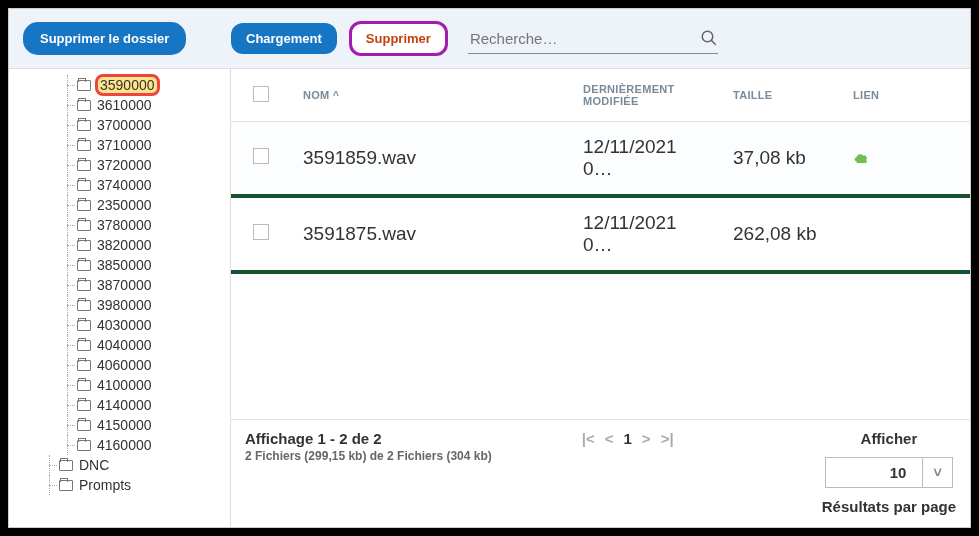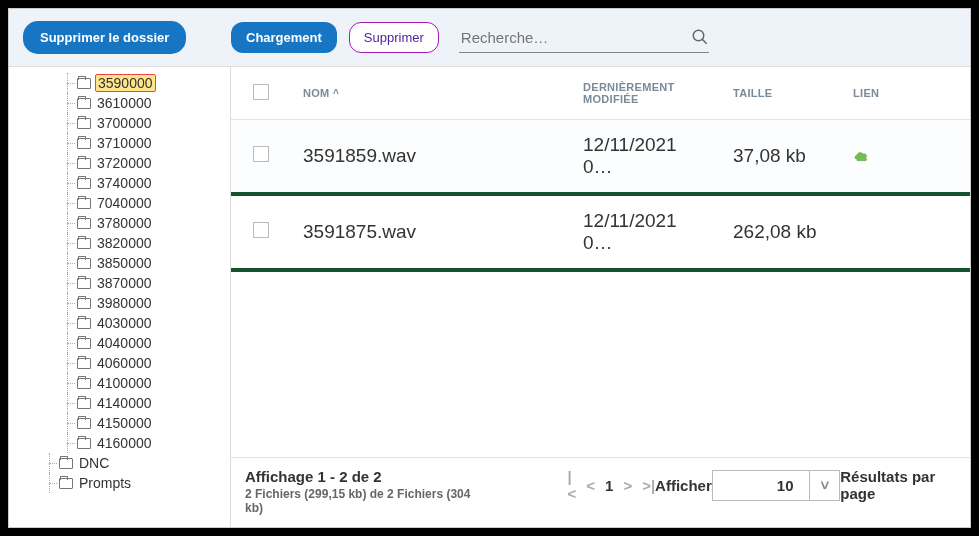--- a/index.html
+++ b/index.html
@@ -1,38 +1,38 @@
 <!DOCTYPE html>
 <html><head>
 <meta charset="utf-8">
 <style>
 * { box-sizing: border-box; margin: 0; padding: 0; }
 body { font-family: "Segoe UI", Arial, sans-serif; background: #000; padding: 8px; }
 .app { background: #fff; width: 963px; height: 520px; display: flex; flex-direction: column; border: 1px solid #ccc; }
 .topbar { background: #edf3f8; display: flex; align-items: center; padding: 12px 14px; border-bottom: 1px solid #ddd; }
 .btn { font-size: 13px; padding: 7px 14px; border-radius: 12px; cursor: pointer; border: 1px solid transparent; font-weight: 600; }
 .btn-primary { color: #fff; background: #1776c4; }
-.btn-outline { background: #fff; border: 1px solid #a21caf; color: #4c1d95; font-weight: 400; }
+.btn-outline { background: #fff; border: 3px solid #a21caf; color: #c2410c; font-weight: 700; }
 .btn-del { background: #1776c4; color: #fff; border-radius: 15px; padding: 8px 16px; }
 .toolbar-left { width: 208px; }
 .search-wrap { display: flex; align-items: center; border-bottom: 1px solid #888; margin-left: 20px; width: 250px; }
 .search-input { flex: 1; border: none; outline: none; font-size: 15px; padding: 6px 2px; background: transparent; color: #c2410c; }
 .search-icon { width: 18px; height: 18px; stroke: #666; fill: none; stroke-width: 2; }
 .body { display: flex; flex: 1; overflow: hidden; }
 .sidebar { width: 222px; border-right: 1px solid #ddd; overflow: auto; padding-top: 6px; }
 .tree { list-style: none; font-size: 14px; color: #333; }
 .tree li { display: flex; align-items: center; height: 20px; padding-left: 68px; white-space: nowrap; position: relative; }
 .tree li.lvl2 { padding-left: 50px; }
 .tree li::before { content: ""; position: absolute; left: 58px; top: 0; bottom: 0; border-left: 1px dotted #aaa; }
 .tree li.lvl2::before { left: 40px; }
 .tree li .dots { position: absolute; left: 58px; top: 10px; width: 8px; border-top: 1px dotted #aaa; }
 .tree li.lvl2 .dots { left: 40px; }
 .folder-icon { width: 14px; height: 11px; border: 1px solid #777; border-radius: 1px; background: #fff; margin-right: 4px; display: inline-block; position: relative; flex-shrink: 0; }
 .folder-icon::before { content: ""; position: absolute; top: -3px; left: 0; width: 6px; height: 3px; border: 1px solid #777; border-bottom: none; border-radius: 1px 1px 0 0; }
-.tree li.selected span.label { background: #ffe58a; border: 1px solid #ef4444; padding: 0 2px; border-radius: 2px; }
+.tree li.selected span.label { background: #ffe58a; border: 3px solid #ef4444; padding: 0 2px; border-radius: 8px; }
 .tree li span.label { padding: 0 2px; }
 .main { flex: 1; display: flex; flex-direction: column; overflow: hidden; }
 .table-wrap { flex: 1; overflow: auto; }
 table { width: 100%; border-collapse: collapse; }
 thead th { text-align: left; font-size: 11px; color: #7a8a99; font-weight: 700; padding: 14px 12px; border-bottom: 1px solid #e3e3e3; letter-spacing: 0.3px; }
 thead th.nom { cursor: pointer; }
 tbody td { font-size: 19px; color: #333; padding: 14px 12px; border-bottom: 4px solid #14532d; }
 tbody tr:nth-child(odd) { background: #fcfdfe; }
 .checkbox { width: 16px; height: 16px; border: 1px solid #bbb; display: inline-block; background: #fff; }
 .col-check { width: 60px; text-align: center; }
@@ -41,21 +41,21 @@
 .col-size { width: 120px; }
 .col-link { width: 80px; }
 .link-icon { width: 16px; height: 12px; display: inline-block; }
 .link-icon svg { width: 16px; height: 12px; }
 .footer { border-top: 1px solid #e3e3e3; padding: 10px 14px 12px; display: flex; align-items: flex-start; font-weight: bold; }
 .footer-left { font-size: 15px; color: #333; }
 .footer-sub { font-size: 12px; color: #666; margin-top: 2px; }
 .pager { display: flex; align-items: center; gap: 10px; margin-left: 90px; font-size: 15px; color: #aaa; }
 .pager .page-num { color: #333; }
 .pager .nav { cursor: pointer; }
-.footer-right { margin-left: auto; display: flex; align-items: center; font-size: 15px; color: #333; }
+.footer-right { margin-left: auto; display: flex; align-items: center; gap: 10px; font-size: 15px; color: #333; flex-direction: column; }
 .select-wrap { display: flex; border: 1px solid #bbb; padding-left: 48px; }
 .select-val { padding: 6px 16px; border-right: 1px solid #bbb; }
 .select-caret { padding: 6px 10px; color: #888; }
 .sort-caret { font-size: 10px; }
 </style>
 </head>
 <body>
 
 <div class="app">
 
@@ -105,21 +105,21 @@
             <span class="label">3720000</span>
           </li>
           <li>
             <span class="dots"></span>
             <span class="folder-icon"></span>
             <span class="label">3740000</span>
           </li>
           <li>
             <span class="dots"></span>
             <span class="folder-icon"></span>
-            <span class="label">7040000</span>
+            <span class="label">2350000</span>
           </li>
           <li>
             <span class="dots"></span>
             <span class="folder-icon"></span>
             <span class="label">3780000</span>
           </li>
           <li>
             <span class="dots"></span>
             <span class="folder-icon"></span>
             <span class="label">3820000</span>

